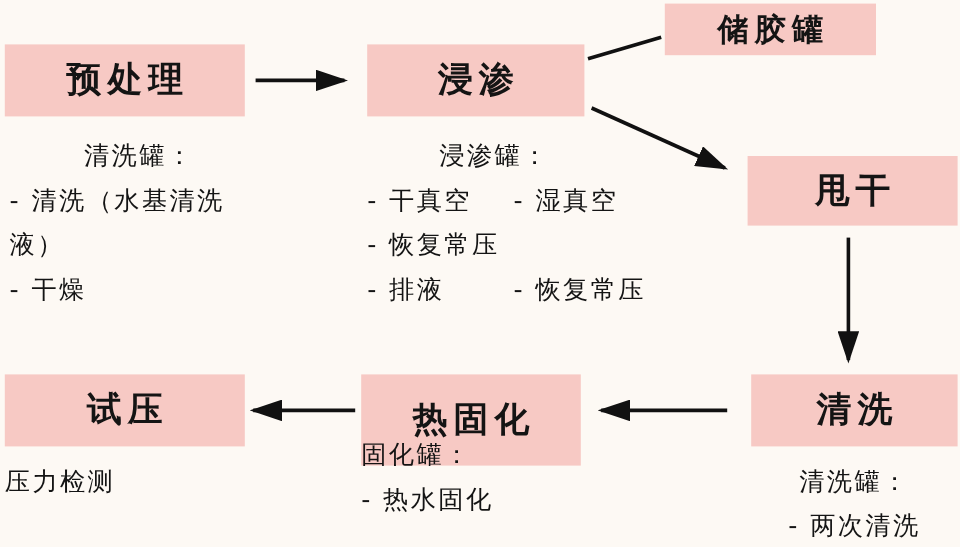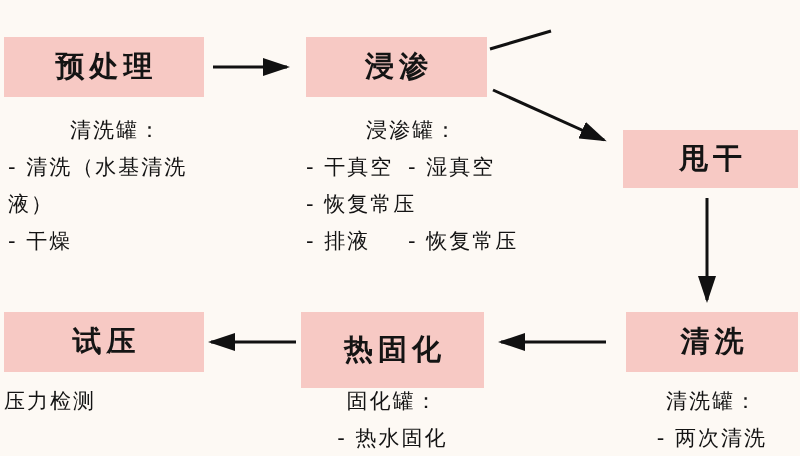--- a/index.html
+++ b/index.html
@@ -24,24 +24,24 @@
   #node-heat-cure    { left:301px; top:312px; width:183px; height:76px; }
   #node-wash         { left:626px; top:312px; width:172px; height:60px; }
   .note {
     position:absolute; font-size:21px; font-weight:400;
     letter-spacing:2px; line-height:37px; white-space:nowrap;
   }
   #note-pretreatment { left:8px; top:112px; }
   #note-pretreatment .note-title { margin-left:62px; }
   #note-impregnation { left:306px; top:112px; }
   #note-impregnation .note-title { margin-left:60px; }
-  #note-impregnation .note-row { display:flex; }
+  #note-impregnation .note-row { display:flex;gap:20px; }
   #note-impregnation .c1 { width:102px; }
   #note-pressure-test { left:4px;   top:383px; width:200px; text-align:left; }
-  #note-heat-cure     { left:301px; top:383px; width:183px; text-align:center; }
+  #note-heat-cure     { left:301px; top:361px; width:183px; text-align:left; }
   #note-wash          { left:626px; top:383px; width:172px; text-align:center; }
 </style>
 </head>
 <body>
 
 <div class="canvas">
 
   <svg class="arrows" viewBox="0 0 800 456" xmlns="http://www.w3.org/2000/svg">
     <defs>
       <marker id="ah" markerWidth="9" markerHeight="6" refX="8" refY="3" orient="auto" markerUnits="strokeWidth">
@@ -51,20 +51,21 @@
     <line x1="213" y1="67" x2="287" y2="67" marker-end="url(#ah)"></line>
     <line x1="490" y1="49" x2="551" y2="31"></line>
     <line x1="493" y1="90" x2="604" y2="140" marker-end="url(#ah)"></line>
     <line x1="707" y1="198" x2="707" y2="300" marker-end="url(#ah)"></line>
     <line x1="606" y1="342" x2="501" y2="342" marker-end="url(#ah)"></line>
     <line x1="296" y1="342" x2="211" y2="342" marker-end="url(#ah)"></line>
   </svg>
 
   <div class="node" id="node-pretreatment">预处理</div>
   <div class="node" id="node-impregnation">浸渗</div>
+  <div class="node" id="node-glue-tank">储胶罐</div>
   <div class="node" id="node-spin-dry">甩干</div>
   <div class="node" id="node-pressure-test">试压</div>
   <div class="node" id="node-heat-cure">热固化</div>
   <div class="node" id="node-wash">清洗</div>
 
   <div class="note" id="note-pretreatment">
     <div class="note-title">清洗罐：</div>
     <div>- 清洗（水基清洗</div>
     <div>液）</div>
     <div>- 干燥</div>

